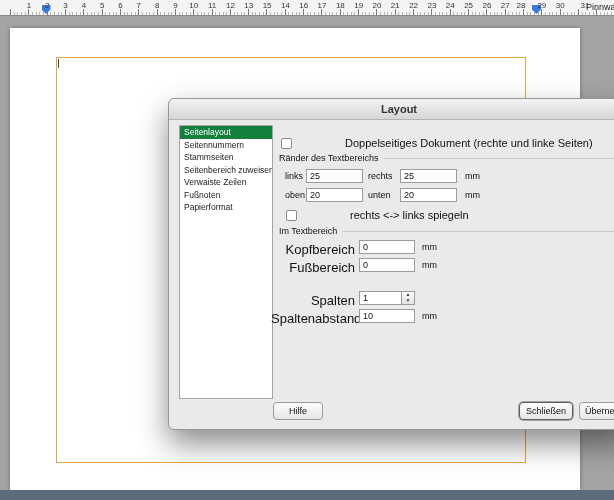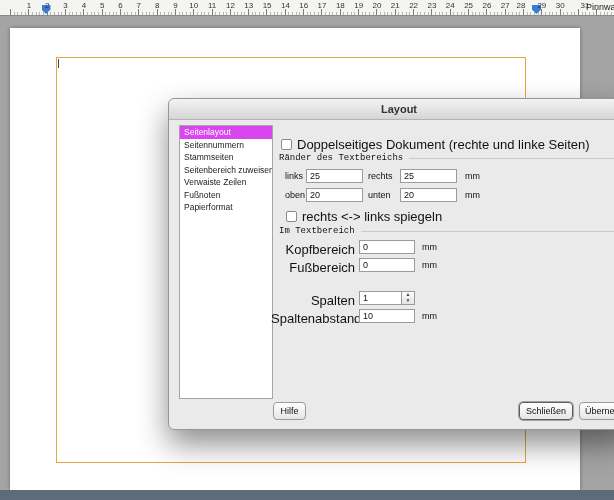--- a/index.html
+++ b/index.html
@@ -36,27 +36,27 @@
           border:1px solid #969696;border-radius:6px;box-shadow:0 14px 30px rgba(0,0,0,.45);}
   .titlebar{position:absolute;left:0;top:0;right:0;height:20px;
           background:linear-gradient(#f3f3f3,#d6d6d6);border-bottom:1px solid #b3b3b3;
           border-radius:6px 6px 0 0;text-align:center;}
   .title{font-size:11px;font-weight:bold;color:#333;line-height:20px;}
 
   .listbox{position:absolute;left:10px;top:26px;width:92px;height:272px;background:#fff;
           border:1px solid #a5a5a5;overflow:hidden;}
   .list-item{height:12.5px;line-height:12.5px;font-size:8.5px;padding-left:4px;color:#222;
           white-space:nowrap;cursor:default;}
-  .list-item.selected{background:#d946ef;color:#fff;}
+  .list-item.selected{background:#15803d;color:#fff;}
 
   .cbrow{position:absolute;display:flex;align-items:center;gap:5px;}
   .cb{width:9px;height:9px;background:#fff;border:1px solid #8a8a8a;border-radius:2px;flex:none;}
-  .cb-label{font-size:13px;color:#111;white-space:nowrap;}
+  .cb-label{font-size:11px;color:#111;white-space:nowrap;margin-left:48px;}
 
-  .group{position:absolute;left:110px;right:14px;display:flex;align-items:center;gap:6px;font-family:Liberation Mono, monospace;}
+  .group{position:absolute;left:110px;right:14px;display:flex;align-items:center;gap:6px;}
   .group-label{font-size:9px;color:#111;white-space:nowrap;}
   .group-line{flex:1;height:1px;background:#c9c9c9;}
 
   .lbl{position:absolute;font-size:9px;color:#111;white-space:nowrap;}
   .lbl-r{position:absolute;font-size:13px;color:#111;text-align:right;width:84px;white-space:nowrap;}
 
   .txt{position:absolute;height:14px;border:1px solid #9b9b9b;background:#fff;
        font:9px "Liberation Sans",sans-serif;padding:0 3px;box-sizing:border-box;color:#111;}
 
   .spinner{position:absolute;width:13px;height:14px;border:1px solid #9b9b9b;border-left:none;
@@ -179,18 +179,18 @@
     <input class="txt" style="left: 190px; top: 192px; width: 43px;" value="1">
     <div class="spinner" style="left:233px;top:192px">
       <div class="spin-btn">▲</div>
       <div class="spin-btn">▼</div>
     </div>
 
     <span class="lbl-r" style="left:102px;top:212px">Spaltenabstand</span>
     <input class="txt" style="left: 190px; top: 210px; width: 56px;" value="10">
     <span class="lbl" style="left:253px;top:212px">mm</span>
 
-    <button class="btn" style="left:104px;width:33px">Hilfe</button>
+    <button class="btn" style="left:104px;width:50px">Hilfe</button>
     <button class="btn default" style="left:350px;width:54px">Schließen</button>
     <button class="btn" style="left:410px;width:64px">Übernehmen</button>
   </div>
 
 </div>
 
 </body></html>

